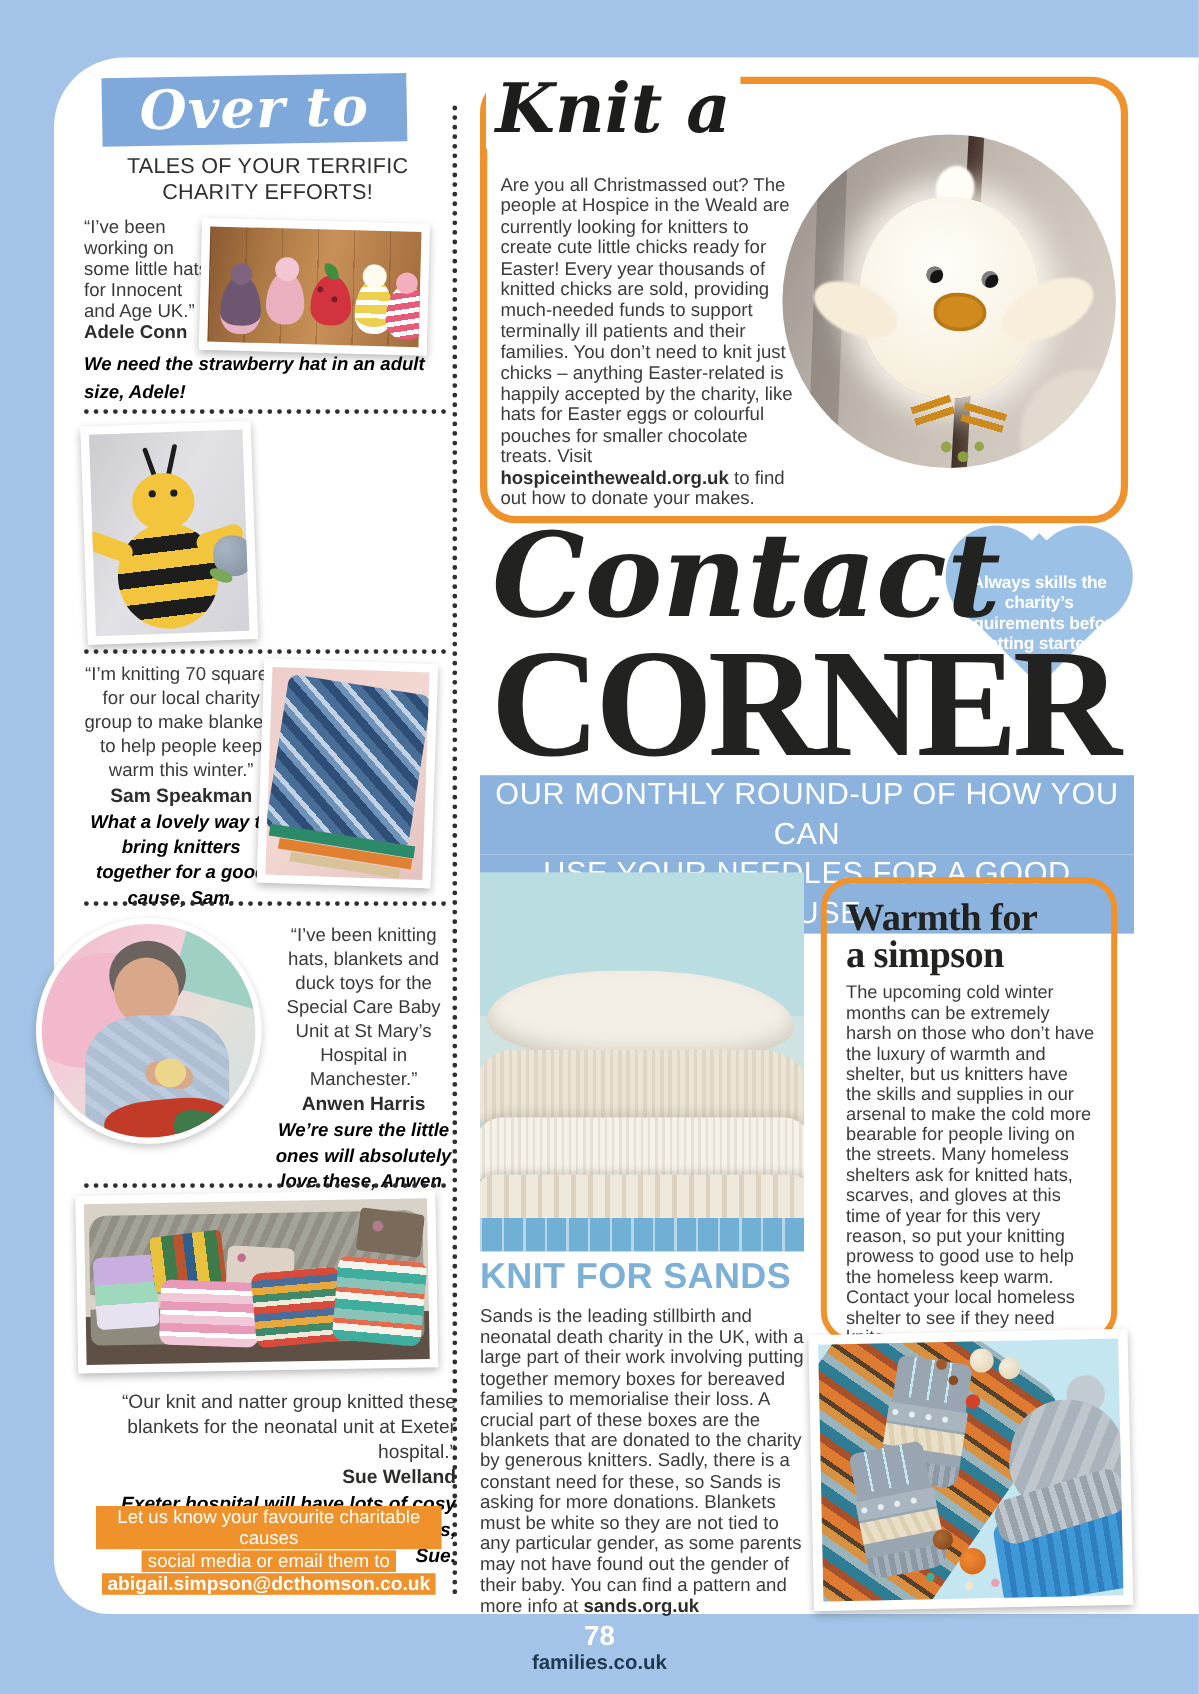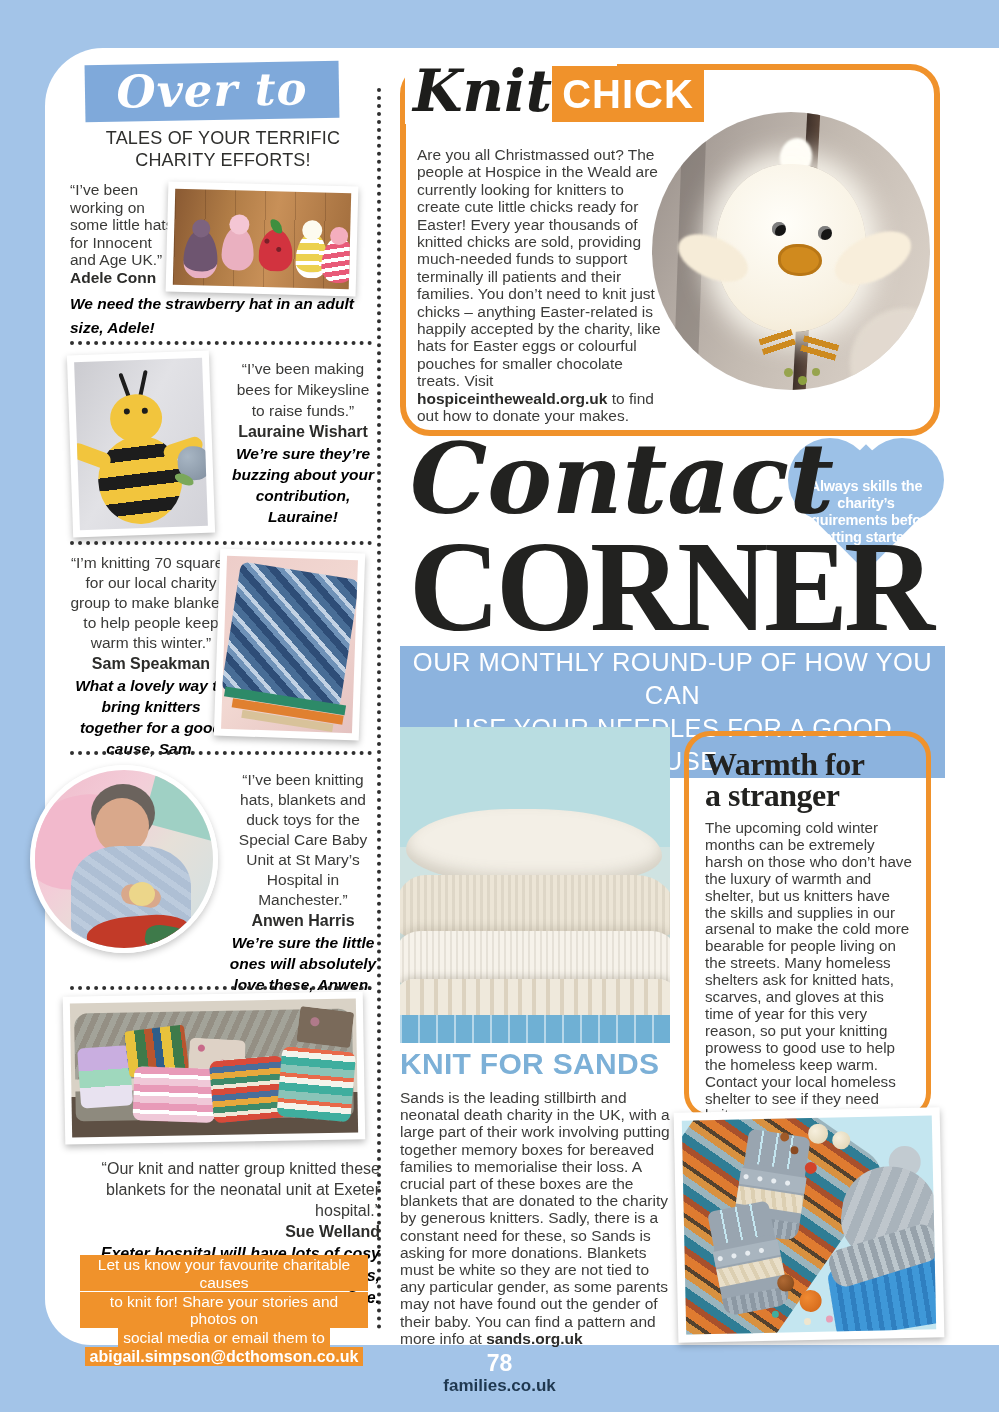--- a/index.html
+++ b/index.html
@@ -119,25 +119,20 @@
         <div class="ab" style="left:34px;top:34px;width:52px;height:48px;background:#f2c53d;border-radius:50%;"></div>
         <div class="ab" style="left:48px;top:48px;width:6px;height:6px;background:#1d1d1d;border-radius:50%;"></div>
         <div class="ab" style="left:66px;top:48px;width:6px;height:6px;background:#1d1d1d;border-radius:50%;"></div>
         <div class="ab" style="left:20px;top:76px;width:84px;height:88px;background:repeating-linear-gradient(175deg,#f2c53d 0 14px,#1d1d1d 14px 27px);border-radius:50%;"></div>
         <div class="ab" style="left:-8px;top:86px;width:42px;height:16px;background:#f2c53d;border-radius:8px;transform:rotate(22deg);"></div>
         <div class="ab" style="left:86px;top:82px;width:40px;height:16px;background:#f2c53d;border-radius:8px;transform:rotate(-16deg);"></div>
         <div class="ab" style="left:100px;top:88px;width:34px;height:34px;background:radial-gradient(circle at 30% 30%,#a8b6c4,#7e8c9c);border-radius:45% 55% 50% 50%;"></div>
         <div class="ab" style="left:96px;top:116px;width:20px;height:10px;background:#7aa85a;border-radius:50%;transform:rotate(25deg);"></div>
       </div>
     </div>
-    <div style="margin-left:160px;width:146px;text-align:center;padding-top:6px;">
-      <div class="quote" style="line-height:21px;">“I’ve been making bees for Mikeysline to raise funds.”</div>
-      <div class="tname quote" style="font-size:16px;line-height:22px;">Lauraine Wishart</div>
-      <div class="reply" style="font-size:15.5px;line-height:21px;">We’re sure they’re buzzing about your contribution, Lauraine!</div>
-    </div>
   </div>
   <div class="ab hsep" style="top:541px;"></div>
 
   <div class="ab" style="left:70px;top:553px;width:306px;height:196px;">
     <div style="width:162px;text-align:center;">
       <div class="quote" style="line-height:20px;">“I’m knitting 70 squares for our local charity group to make blankets to help people keep warm this winter.”</div>
       <div class="tname quote" style="font-size:16px;line-height:22px;">Sam Speakman</div>
       <div class="reply" style="font-size:15.5px;line-height:21px;">What a lovely way to bring knitters together for a good cause, Sam.</div>
     </div>
     <div class="photo" style="left:147px;top:-2px;padding:7px;transform:rotate(2deg);">
@@ -187,28 +182,26 @@
     </div>
   </div>
   <div class="ab" style="left:56px;top:1158px;width:324px;text-align:right;">
     <div class="quote" style="font-size:16px;line-height:21px;">“Our knit and natter group knitted these blankets for the neonatal unit at Exeter hospital.”</div>
     <div class="tname quote" style="font-size:16px;line-height:22px;">Sue Welland</div>
     <div class="reply" style="font-size:16px;line-height:22px;">Exeter hospital will have lots of cosy babies thanks to you and your friends, Sue.</div>
   </div>
 
   <div class="ab cta">
     <div><span class="cta-line">Let us know your favourite charitable causes</span></div>
-    <div><span class="cta-line">to knit for! Share your stories and photos on</span></div>
     <div><span class="cta-line">social media or email them to</span></div>
     <div><span class="cta-line cta-email">abigail.simpson@dcthomson.co.uk</span></div>
   </div>
 
   <div class="ab chick-box"></div>
   <div class="ab knit-a">Knit a</div>
-  <div class="ab chick-badge">CHICK</div>
   <div class="ab chick-body">
     <span>Are you all Christmassed out? The people at Hospice in the Weald are currently looking for knitters to create cute little chicks ready for Easter! Every year thousands of knitted chicks are sold, providing much-needed funds to support terminally ill patients and their families. You don’t need to knit just chicks – anything Easter-related is happily accepted by the charity, like hats for Easter eggs or colourful pouches for smaller chocolate treats. Visit </span><span class="bold-link">hospiceintheweald.org.uk</span><span> to find out how to donate your makes.</span>
   </div>
   <div class="ab chick-circle" style="background:linear-gradient(115deg,#978e88 0%,#b0a7a0 25%,#c4bbb2 50%,#d2c9c0 75%,#ded5cb 100%);">
     <div class="ab" style="left:26px;top:-10px;width:24px;height:300px;background:rgba(70,62,58,.28);transform:rotate(2deg);"></div>
     <div class="ab" style="left:148px;top:-6px;width:13px;height:290px;background:linear-gradient(90deg,#3e3029,#5a463a);transform:rotate(3deg);"></div>
     <div class="ab" style="left:128px;top:26px;width:32px;height:38px;background:#fffef8;border-radius:50%;transform:rotate(12deg);filter:blur(1px);"></div>
     <div class="ab" style="left:64px;top:52px;width:150px;height:168px;background:radial-gradient(circle at 45% 35%,#fffef9 0%,#f7f0e0 70%,#efe3cc 100%);border-radius:48%;box-shadow:0 0 26px 12px rgba(255,253,245,.85);"></div>
     <div class="ab" style="left:24px;top:126px;width:74px;height:40px;background:#f6ecd8;border-radius:50%;transform:rotate(24deg);filter:blur(1px);"></div>
     <div class="ab" style="left:180px;top:124px;width:82px;height:44px;background:#f8eedb;border-radius:50%;transform:rotate(-26deg);filter:blur(1px);"></div>
@@ -244,21 +237,21 @@
     <div class="ab" style="left:0;top:288px;width:270px;height:28px;background:repeating-linear-gradient(90deg,rgba(255,255,255,.5) 0 2px,transparent 2px 18px),#6fb0d4;"></div>
   </div>
   <div class="ab sands-head">KNIT FOR SANDS</div>
   <div class="ab sands-body">
     <span>Sands is the leading stillbirth and neonatal death charity in the UK, with a large part of their work involving putting together memory boxes for bereaved families to memorialise their loss. A crucial part of these boxes are the blankets that are donated to the charity by generous knitters. Sadly, there is a constant need for these, so Sands is asking for more donations. Blankets must be white so they are not tied to any particular gender, as some parents may not have found out the gender of their baby. You can find a pattern and more info at </span><span class="bold-link">sands.org.uk</span>
   </div>
 
   <div class="ab warmth-box">
     <div class="warmth-head">
       <div>Warmth for</div>
-      <div>a stranger</div>
+      <div>a simpson</div>
     </div>
     <div class="warmth-body">The upcoming cold winter months can be extremely harsh on those who don’t have the luxury of warmth and shelter, but us knitters have the skills and supplies in our arsenal to make the cold more bearable for people living on the streets. Many homeless shelters ask for knitted hats, scarves, and gloves at this time of year for this very reason, so put your knitting prowess to good use to help the homeless keep warm. Contact your local homeless shelter to see if they need knits.</div>
   </div>
 
   <div class="photo" style="left:676px;top:1110px;padding:8px;transform:rotate(-1.2deg);z-index:5;">
     <div class="art" style="width:250px;height:214px;background:#c4e6f0;">
       <div class="ab" style="left:-46px;top:-30px;width:190px;height:280px;background:repeating-linear-gradient(0deg,#df7b30 0 9px,#a8502c 9px 15px,#2f7d95 15px 24px,#9ab4bd 24px 31px,#d89140 31px 38px,#54422e 38px 42px);border-radius:26px;transform:rotate(36deg);"></div>
       <div class="ab" style="left:56px;top:14px;width:66px;height:104px;transform:rotate(10deg);">
         <div class="ab" style="left:2px;top:0;width:62px;height:40px;background:linear-gradient(90deg,#99a5b0 0 13px,#c4e6f0 13px 15px,#99a5b0 15px 28px,#c4e6f0 28px 30px,#99a5b0 30px 43px,#c4e6f0 43px 45px,#99a5b0 45px 60px);border-radius:7px 7px 0 0;"></div>
         <div class="ab" style="left:0;top:34px;width:66px;height:70px;background:#99a5b0;border-radius:10px 10px 16px 16px;"></div>

